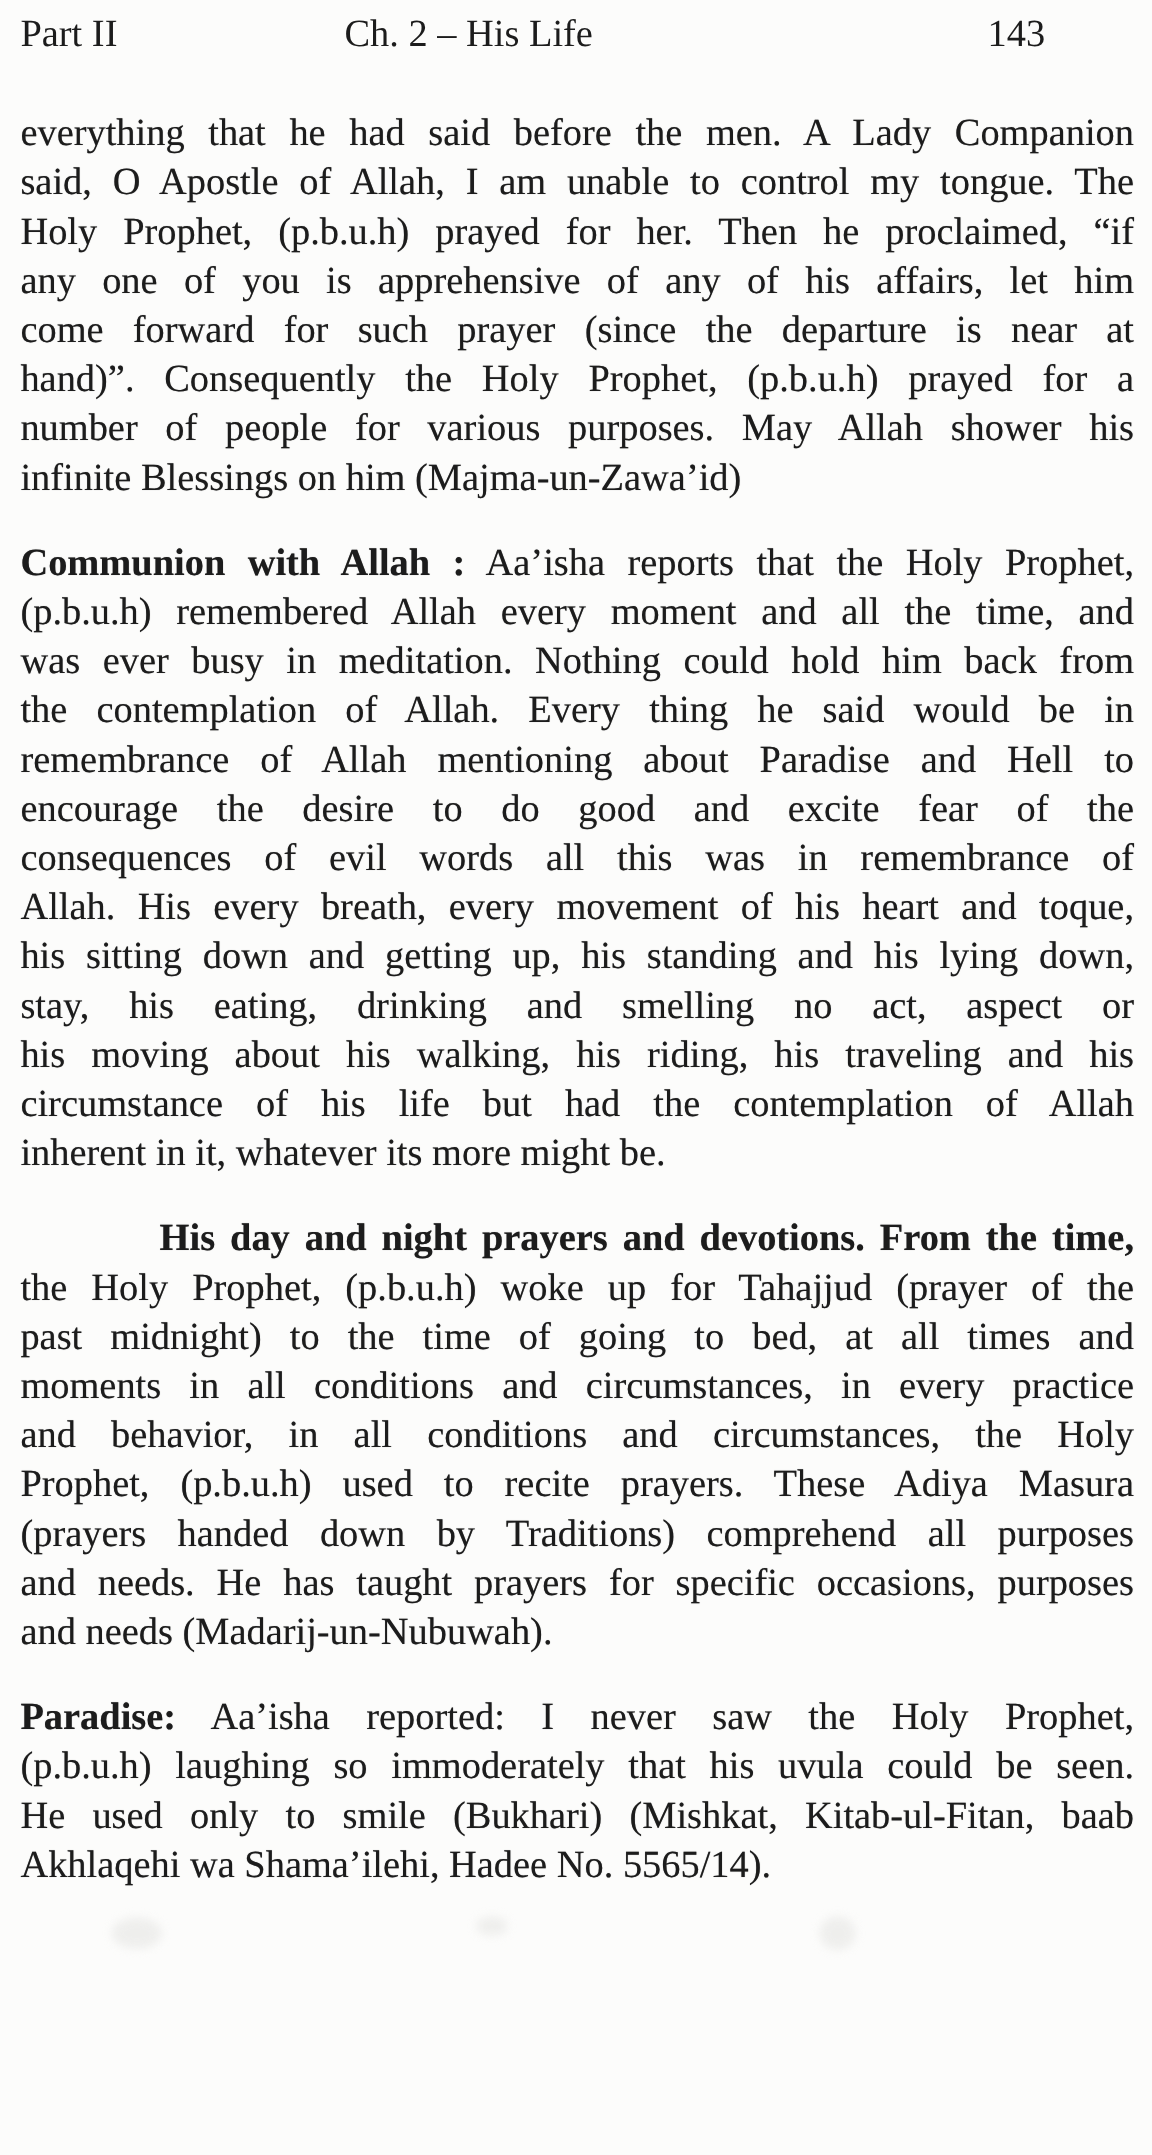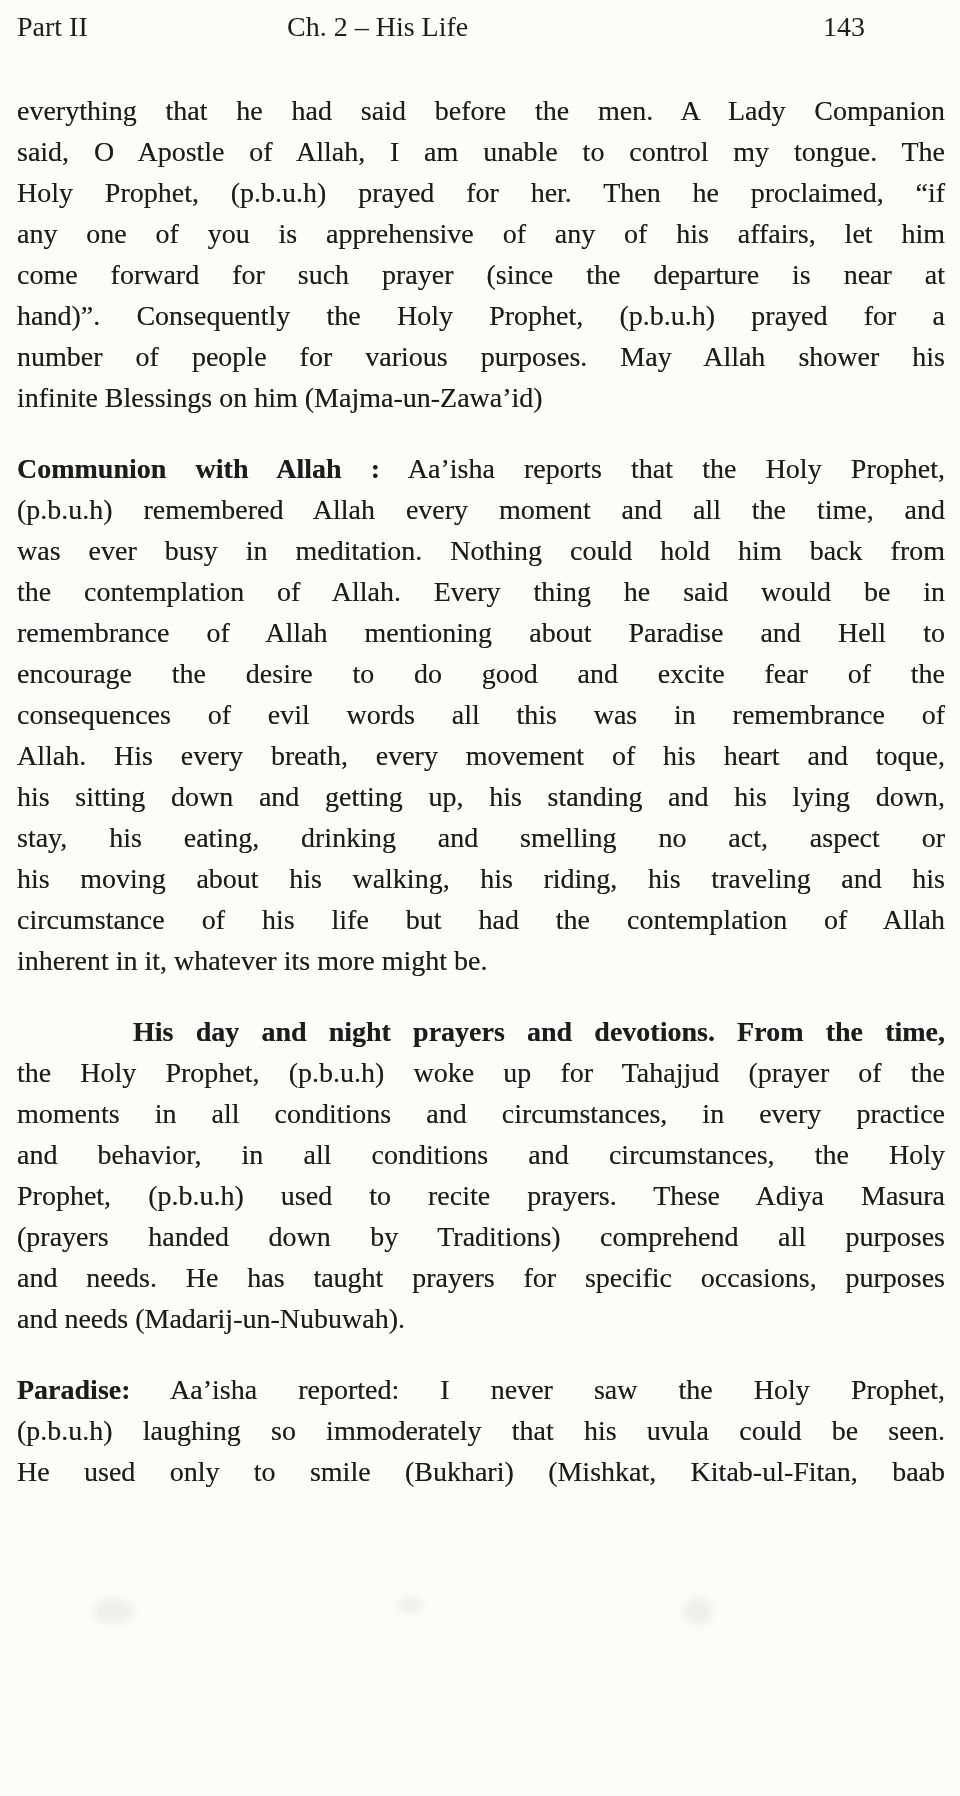--- a/index.html
+++ b/index.html
@@ -17,30 +17,30 @@
   }
   .page {
     position: relative;
     width: 960px;
     height: 1796px;
   }
   .header {
     position: relative;
     height: 46px;
     padding-top: 10px;
-    font-size: 28px;
+    font-size: 32px;
     line-height: 34px;
   }
   .header .part     { position: absolute; left: 17px;  top: 10px; }
   .header .chapter  { position: absolute; left: 287px; top: 10px; }
   .header .pagenum  { position: absolute; left: 823px; top: 10px; }
   .content {
     margin-top: 34px;
     padding: 0 15px 0 17px;
-    font-size: 28px;
+    font-size: 32px;
     line-height: 41px;
     text-shadow: 0 0 0.6px rgba(20,20,20,0.55);
   }
   .para { margin-top: 30px; }
   .para:first-child { margin-top: 0; }
   .line {
     text-align: justify;
     text-align-last: justify;
     white-space: normal;
   }
@@ -92,31 +92,33 @@
         <div class="line">Allah. His every breath, every movement of his heart and toque,</div>
         <div class="line">his sitting down and getting up, his standing and his lying down,</div>
         <div class="line">stay, his eating, drinking and smelling no act, aspect or</div>
         <div class="line">his moving about his walking, his riding, his traveling and his</div>
         <div class="line">circumstance of his life but had the contemplation of Allah</div>
         <div class="line last">inherent in it, whatever its  more might be.</div>
       </div>
       <div class="para">
         <div class="line indent">His day and night prayers and devotions. From the time,</div>
         <div class="line">the Holy Prophet, (p.b.u.h) woke up for Tahajjud (prayer of the</div>
+        <div class="line">past midnight) to the time of going to bed, at all times and</div>
         <div class="line">moments in all conditions and circumstances, in every practice</div>
         <div class="line">and behavior, in all conditions and circumstances, the Holy</div>
         <div class="line">Prophet, (p.b.u.h) used to recite prayers. These Adiya Masura</div>
         <div class="line">(prayers handed down by Traditions) comprehend all purposes</div>
         <div class="line">and needs. He has taught prayers for specific occasions, purposes</div>
         <div class="line last">and needs (Madarij-un-Nubuwah).</div>
       </div>
       <div class="para">
         <div class="line"><b>Paradise:</b> Aa’isha reported: I never saw the Holy Prophet,</div>
         <div class="line">(p.b.u.h) laughing so immoderately that his uvula could be seen.</div>
         <div class="line">He used only to smile (Bukhari) (Mishkat, Kitab-ul-Fitan, baab</div>
+        <div class="line last">Akhlaqehi wa Shama’ilehi, Hadee No. 5565/14).</div>
       </div>
     </div>
 
   <div class="artifact a1"></div>
   <div class="artifact a2"></div>
   <div class="artifact a3"></div>
 
 </div>
 
 </body></html>

